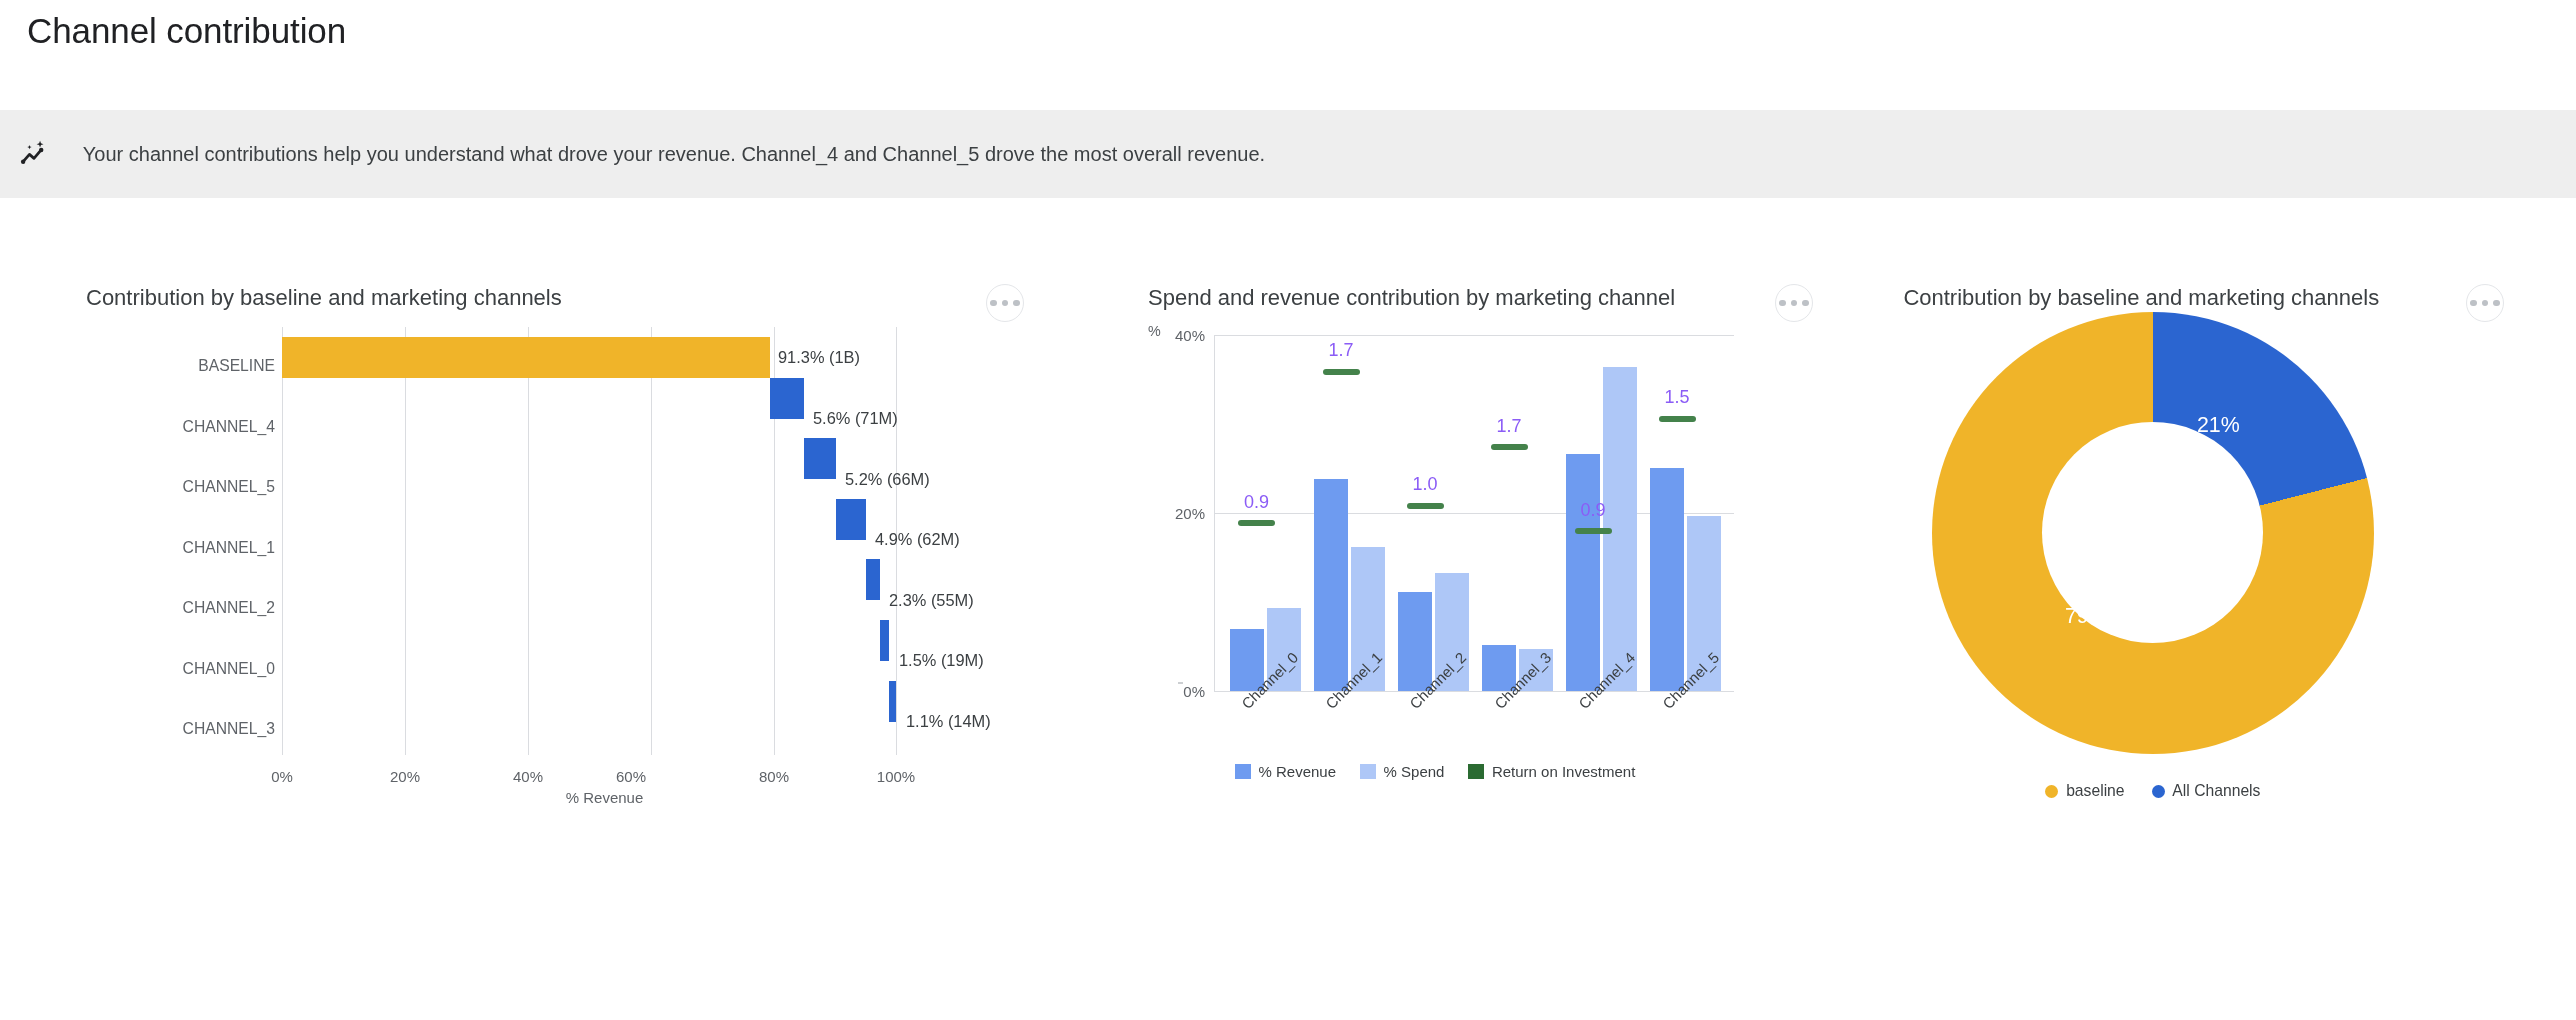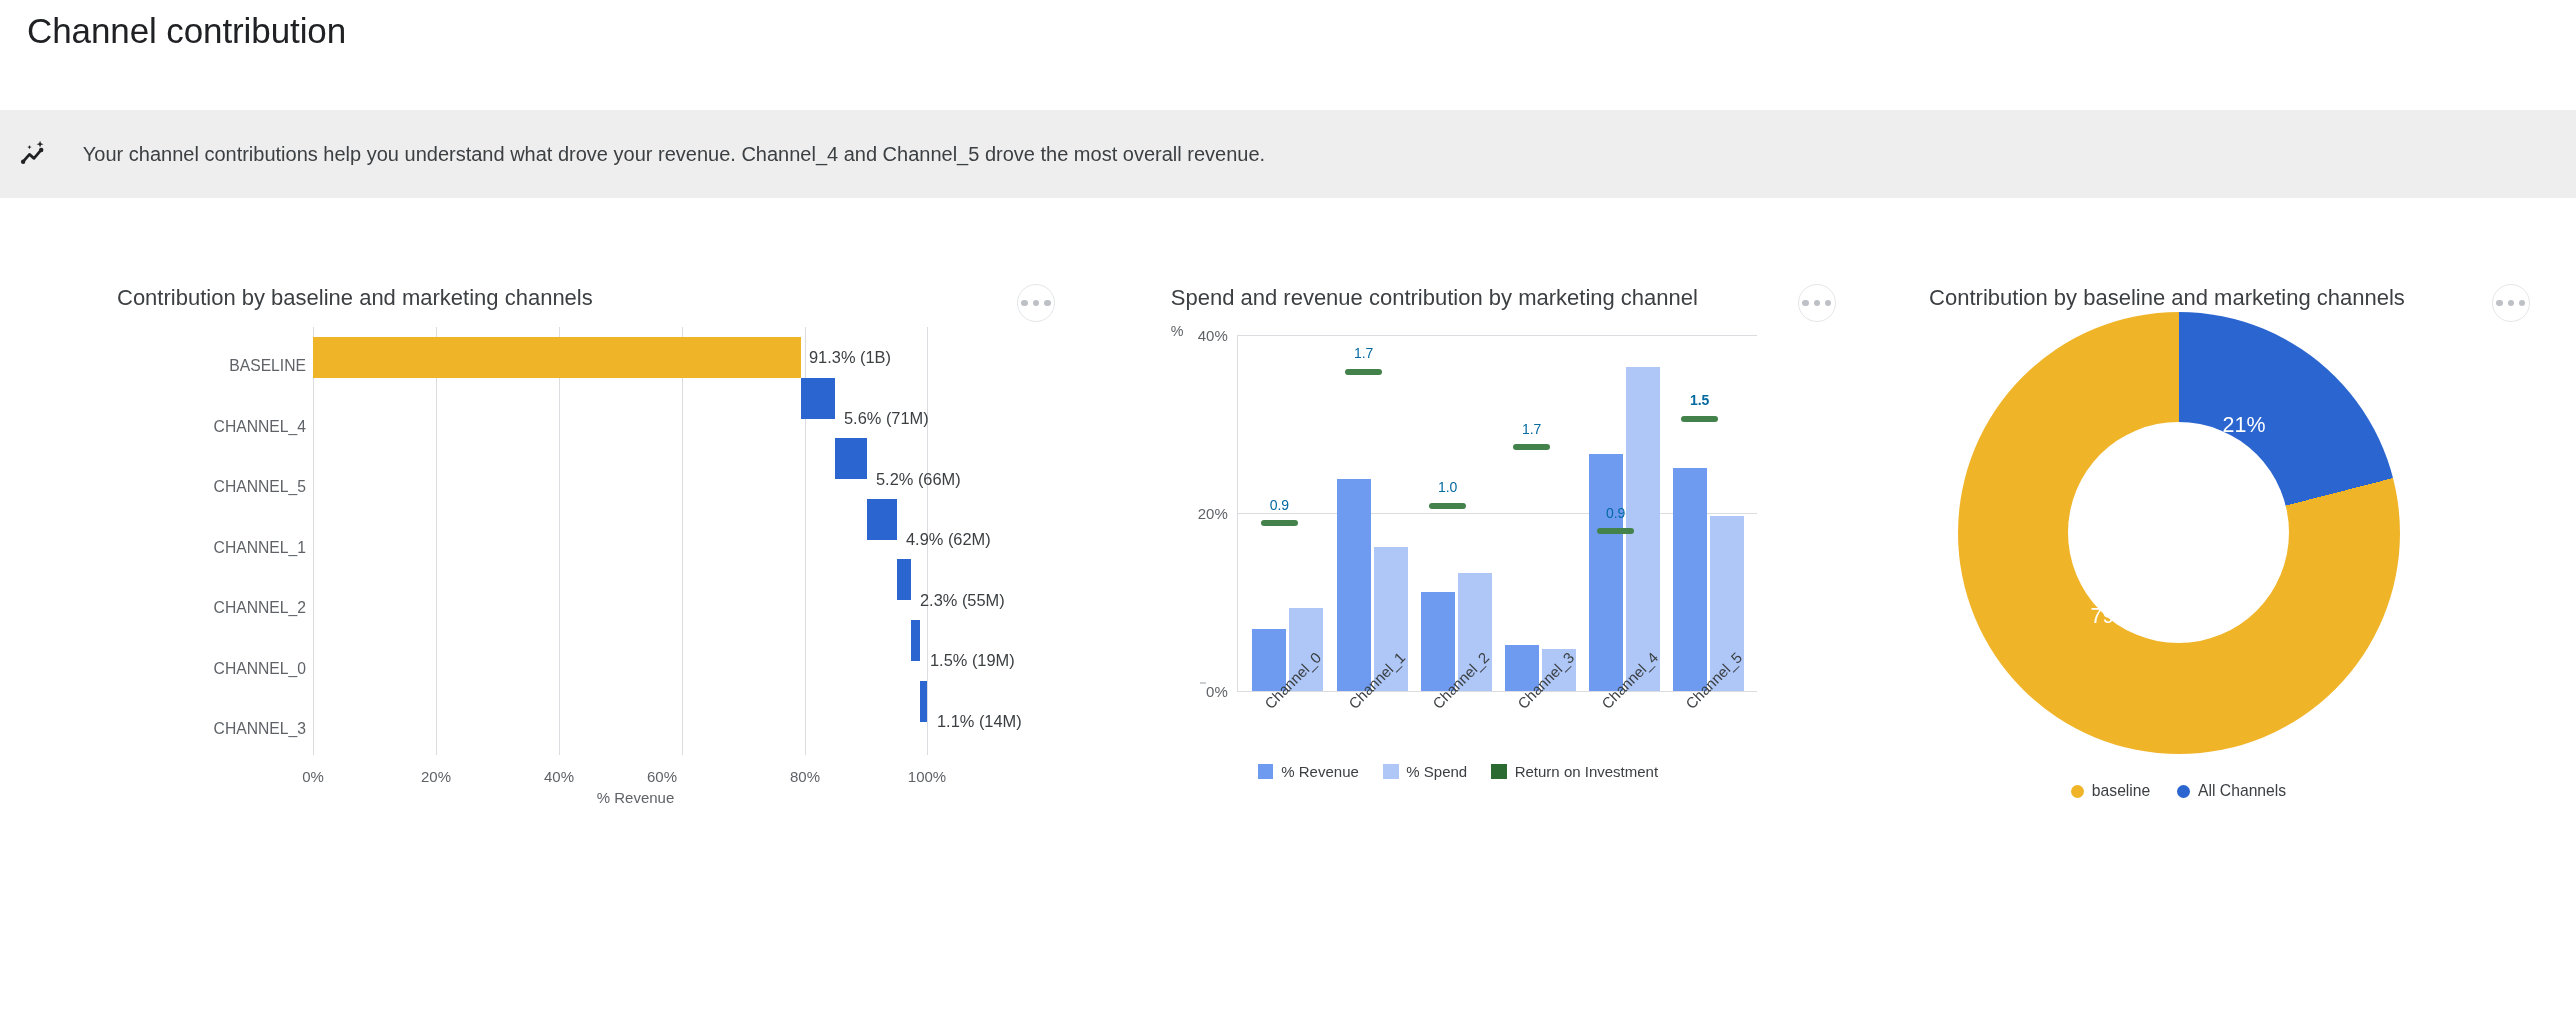--- a/index.html
+++ b/index.html
@@ -58,21 +58,20 @@
     position: absolute;
     left: 0;
     top: 198px;
     width: 2576px;
     height: 823px;
     display: flex;
   }
   .panel {
     position: relative;
     box-sizing: border-box;
-    margin-left: 31px;
   }
   .panel-waterfall { width: 1112px; padding: 93px 0 0 86px; }
   .panel-bars      { width: 770px; padding: 93px 0 0 36px; }
   .panel-donut     { width: 694px;  padding: 93px 0 0 21.4px; }
 
   .panel-title {
     position: absolute;
     top: 87px;
     font-size: 22px;
     font-weight: 400;
@@ -240,22 +239,22 @@
   .gb-bar-rev   { background: #6e9bf0; }
   .gb-bar-spend { background: #aec7f7; }
   .gb-roi {
     position: absolute;
     height: 6.4px;
     border-radius: 3.6px;
     background: #44824b;
   }
   .gb-roi-label {
     position: absolute;
-    font-size: 14px;
-    color: #0369a1;
+    font-size: 18px;
+    color: #8b5cf6;
     white-space: nowrap;
     text-align: center;
   }
   .gb-xlabel {
     position: absolute;
     font-size: 15px;
     color: #3c4043;
     white-space: nowrap;
     transform-origin: left top;
     transform: rotate(-45deg);
@@ -456,21 +455,21 @@
           <div class="gb-roi-label" style="left:2.9px; width:48px; bottom:254px;">1.7</div>
         </div>
 
         <div class="gb-group" style="left:352px; width:74px; height:356px;">
           <div class="gb-bar gb-bar-rev" style="left:0px;  width:34px; height:237px;"></div>
           <div class="gb-bar gb-bar-spend" style="left:37px; width:34px; height:324px;"></div>
           <div class="gb-roi" style="left:8.6px; width:37px; bottom:157px;"></div>
           <div class="gb-roi-label" style="left:2.9px; width:48px; bottom:170px;">0.9</div>
         </div>
 
-        <div class="gb-group" style="left:436px; width:74px; height:400px;font-weight:bold;">
+        <div class="gb-group" style="left:436px; width:74px; height:400px;">
           <div class="gb-bar gb-bar-rev" style="left:0px;  width:34px; height:223px;"></div>
           <div class="gb-bar gb-bar-spend" style="left:37px; width:34px; height:175px;"></div>
           <div class="gb-roi" style="left:8.6px; width:37px; bottom:269px;"></div>
           <div class="gb-roi-label" style="left:2.9px; width:48px; bottom:283px;">1.5</div>
         </div>
 
         <div class="gb-xlabel" style="left:24px;  top:365px;">Channel_0</div>
         <div class="gb-xlabel" style="left:108px; top:365px;">Channel_1</div>
         <div class="gb-xlabel" style="left:192px; top:365px;">Channel_2</div>
         <div class="gb-xlabel" style="left:277px; top:365px;">Channel_3</div>

